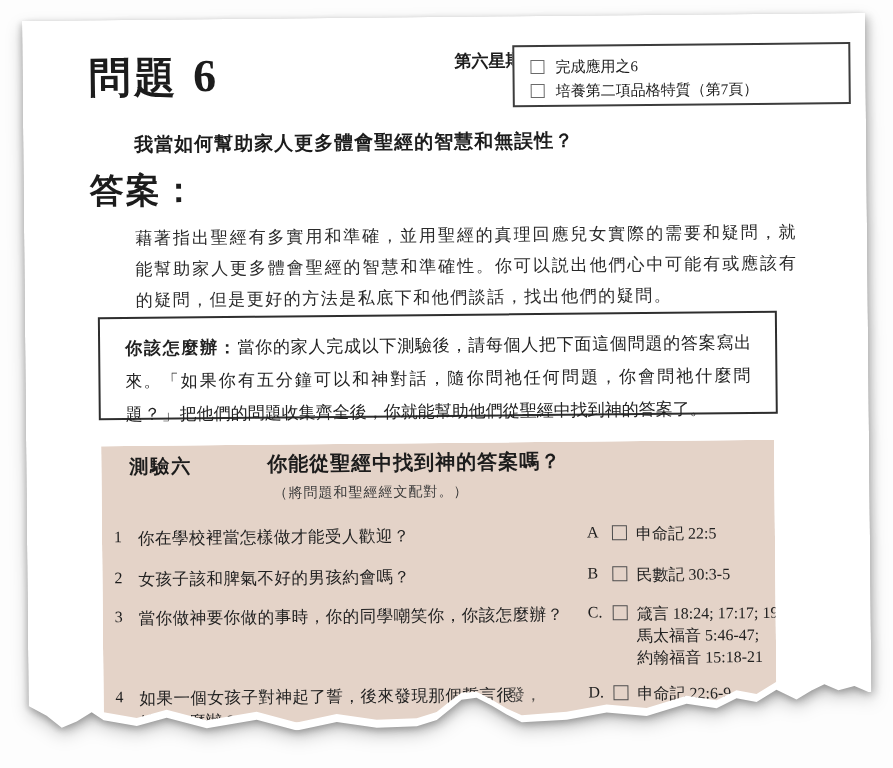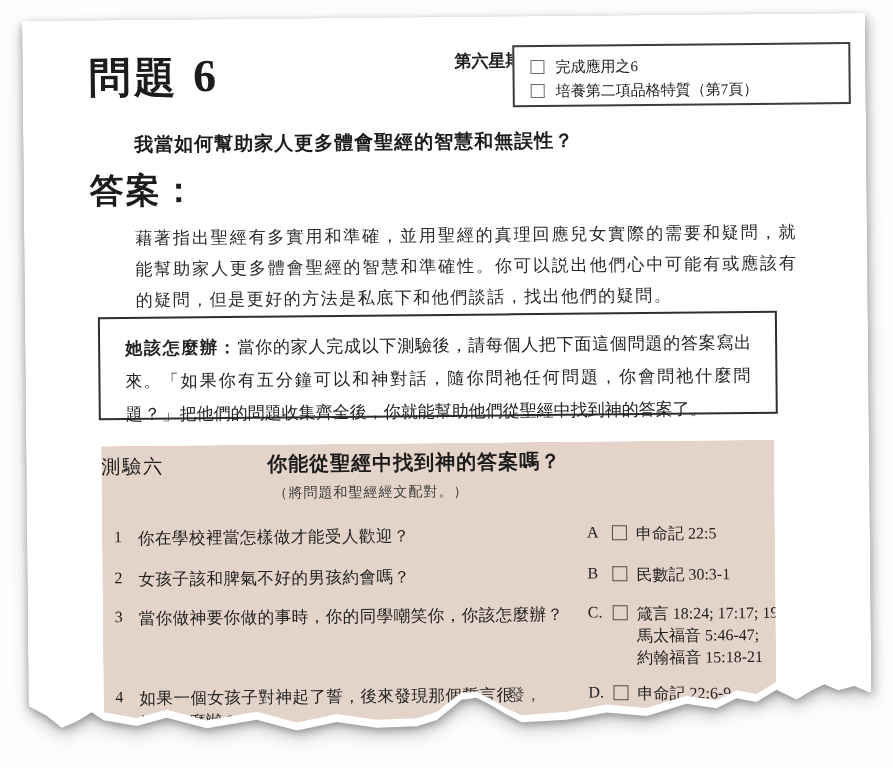--- a/index.html
+++ b/index.html
@@ -68,21 +68,21 @@
     background:#e4d3c8;
     clip-path:polygon(
       0px 0px, 673px 0px,
       673px 242px, 653px 254px, 633px 250px, 613px 260px, 583px 255px,
       543px 267px, 503px 263px, 463px 270px, 418px 273px, 403px 266px,
       388px 257px, 373px 249px, 358px 250px, 348px 257px, 333px 269px,
       313px 275px, 273px 276px, 233px 270px, 193px 278px, 153px 267px,
       103px 275px, 63px 264px, 33px 272px, 0px 266px
     );
   }
-  .quiz-label{left:0;top:8px;font-size:19px;font-weight:400;letter-spacing:2px;}
+  .quiz-label{left:28px;top:8px;font-size:19px;font-weight:700;letter-spacing:2px;}
   .quiz-title{left:166px;top:6px;font-size:20px;font-weight:700;letter-spacing:1px;}
   .quiz-subtitle{left:172px;top:40px;font-size:14px;color:#3a3a3a;letter-spacing:1px;}
 
   .q-row{position:absolute;left:0;width:673px;}
   .q-num{position:absolute;left:12px;top:0;font-family:"Liberation Serif", serif;font-size:16px;}
   .q-text{position:absolute;left:36px;top:0;font-family:"Liberation Serif", serif;font-size:16.5px;letter-spacing:0.5px;white-space:nowrap;color:#222;}
   .q-text2{position:absolute;left:36px;top:24px;font-family:"Liberation Serif", serif;font-size:16.5px;white-space:nowrap;color:#222;}
   .q-tail{position:absolute;left:405px;top:0;font-family:"Liberation Serif", serif;font-size:16.5px;color:#222;opacity:0.75;}
   .opt{position:absolute;left:485px;top:0;display:flex;align-items:flex-start;gap:9px;}
   .opt-letter{font-family:"Liberation Serif", serif;font-size:16px;min-width:16px;}
@@ -111,21 +111,21 @@
         <span class="f-kai nowrap">培養第二項品格特質（第7頁）</span>
       </div>
     </div>
 
     <div class="abs main-question nowrap">我當如何幫助家人更多體會聖經的智慧和無誤性？</div>
 
     <div class="abs answer-heading nowrap">答案：</div>
     <div class="abs answer-body f-kai">藉著指出聖經有多實用和準確，並用聖經的真理回應兒女實際的需要和疑問，就能幫助家人更多體會聖經的智慧和準確性。你可以説出他們心中可能有或應該有的疑問，但是更好的方法是私底下和他們談話，找出他們的疑問。</div>
 
     <div class="abs special-box">
-      <span class="lbl">她該怎麼辦：</span><span>當你的家人完成以下測驗後，請每個人把下面這個問題的答案寫出來。</span><span class="quote">「如果你有五分鐘可以和神對話，隨你問祂任何問題，你會問祂什麼問題？」</span><span>把他們的問題收集齊全後，你就能幫助他們從聖經中找到神的答案了。</span>
+      <span class="lbl">你該怎麼辦：</span><span>當你的家人完成以下測驗後，請每個人把下面這個問題的答案寫出來。</span><span class="quote">「如果你有五分鐘可以和神對話，隨你問祂任何問題，你會問祂什麼問題？」</span><span>把他們的問題收集齊全後，你就能幫助他們從聖經中找到神的答案了。</span>
     </div>
 
     <div class="abs quiz">
       <div class="abs quiz-label nowrap">測驗六</div>
       <div class="abs quiz-title nowrap">你能從聖經中找到神的答案嗎？</div>
       <div class="abs quiz-subtitle nowrap">（將問題和聖經經文配對。）</div>
 
       <div class="q-row" style="top:82px;">
         <span class="q-num">1</span>
         <span class="q-text">你在學校裡當怎樣做才能受人歡迎？</span>
@@ -135,21 +135,21 @@
           <span class="refs">申命記 22:5</span>
         </span>
       </div>
 
       <div class="q-row" style="top:123px;">
         <span class="q-num">2</span>
         <span class="q-text">女孩子該和脾氣不好的男孩約會嗎？</span>
         <span class="opt">
           <span class="opt-letter">B</span>
           <span class="cb2"></span>
-          <span class="refs">民數記 30:3-1</span>
+          <span class="refs">民數記 30:3-5</span>
         </span>
       </div>
 
       <div class="q-row" style="top:162px;">
         <span class="q-num">3</span>
         <span class="q-text">當你做神要你做的事時，你的同學嘲笑你，你該怎麼辦？</span>
         <span class="opt">
           <span class="opt-letter">C.</span>
           <span class="cb2"></span>
           <span class="refs">

